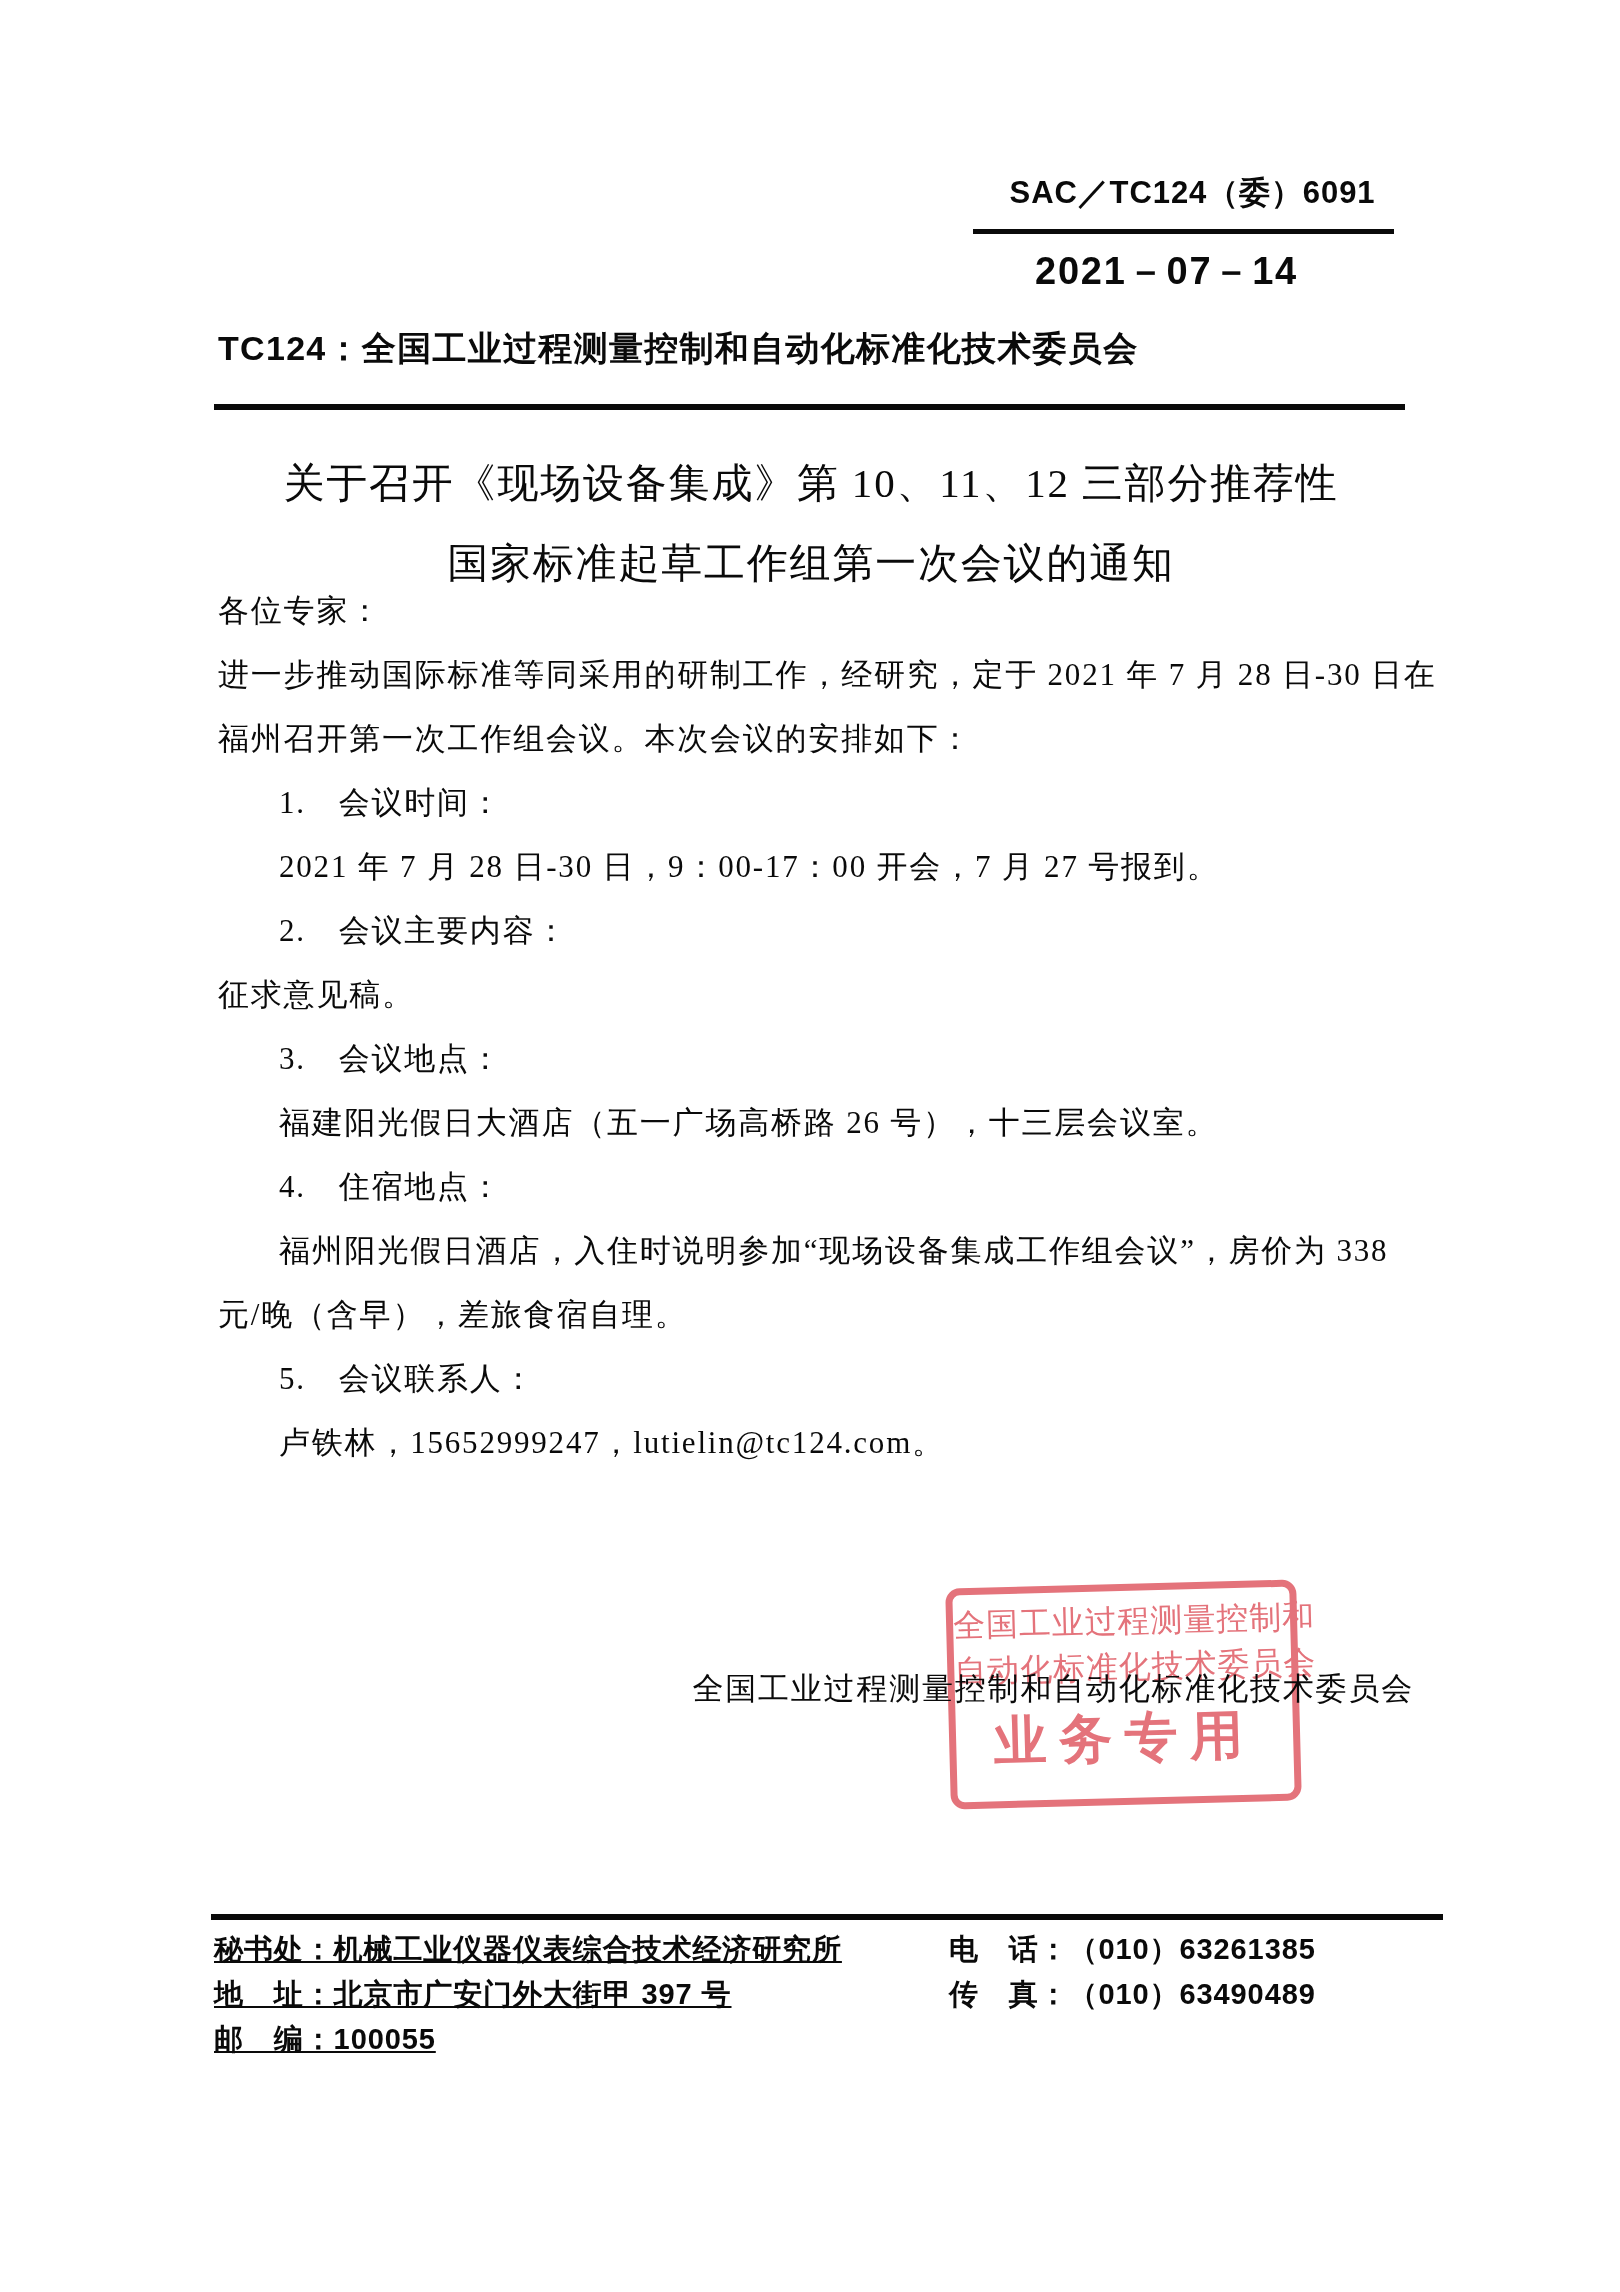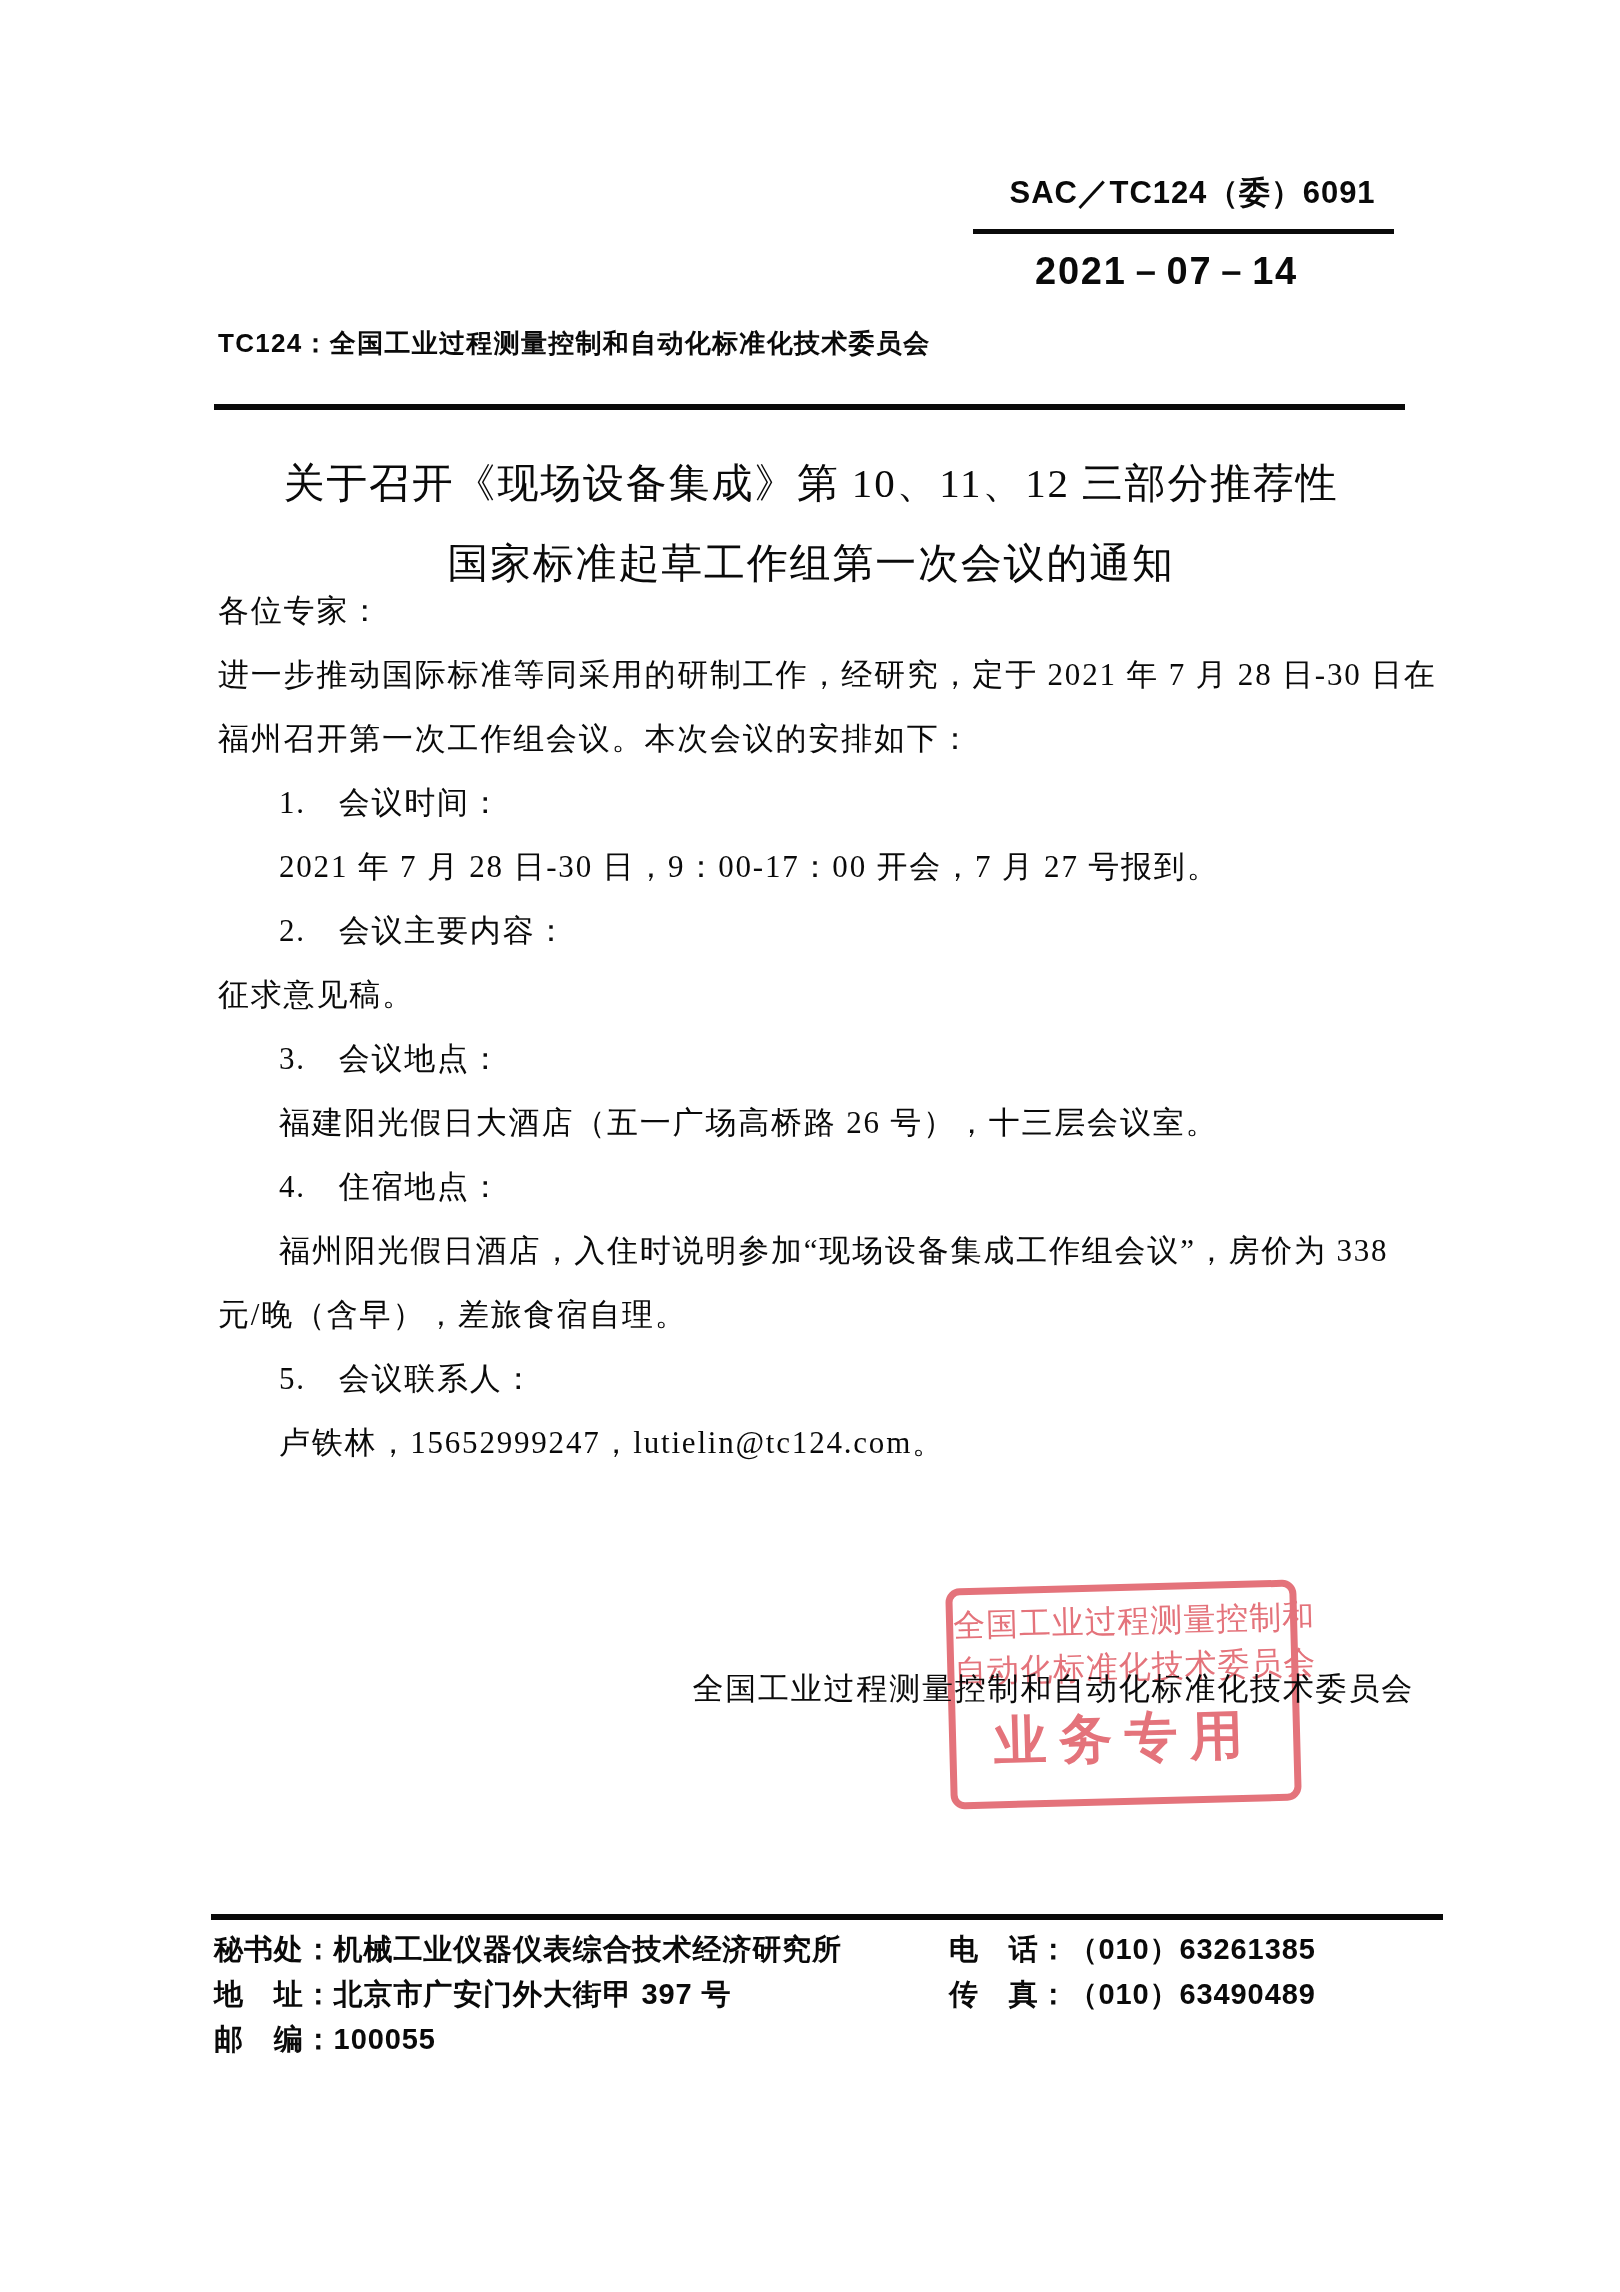--- a/index.html
+++ b/index.html
@@ -27,21 +27,21 @@
   .doc-date{
     position:absolute;top:246px;left:955px;width:423px;
     text-align:center;
     font-family:"Liberation Sans","DejaVu Sans",sans-serif;
     font-weight:bold;font-size:38px;letter-spacing:1.8px;
     white-space:nowrap;
   }
   .committee-line{
     position:absolute;top:326px;left:218px;
     font-family:"Liberation Sans","DejaVu Sans",sans-serif;
-    font-weight:bold;font-size:26px;letter-spacing:1.3px;
+    font-weight:bold;font-size:34px;letter-spacing:1.3px;
     white-space:nowrap;
   }
   .main-rule{
     position:absolute;top:404px;left:214px;width:1191px;height:6.2px;
     background:#0a0a0a;
   }
   
   .title-line1,.title-line2{
     position:absolute;left:214px;width:1194px;
     text-align:center;font-size:41px;letter-spacing:1.8px;
@@ -86,21 +86,21 @@
     white-space:nowrap;
   }
   
   .footer-rule{
     position:absolute;top:1914px;left:211px;width:1232px;height:6.2px;
     background:#0a0a0a;
   }
   .footer-left{
     position:absolute;top:1927px;left:214px;
     font-family:"Liberation Sans","DejaVu Sans",sans-serif;
-    font-weight:bold;font-size:29px;letter-spacing:0.9px;
+    font-weight:bold;font-size:29px;letter-spacing:0.9px;text-decoration:underline;
   }
   .footer-right{
     position:absolute;top:1927px;left:949px;
     font-family:"Liberation Sans","DejaVu Sans",sans-serif;
     font-weight:bold;font-size:29px;letter-spacing:0.9px;
   }
   .footer-row{height:45px;line-height:45px;white-space:nowrap;}
 </style>
 </head>
 <body>

